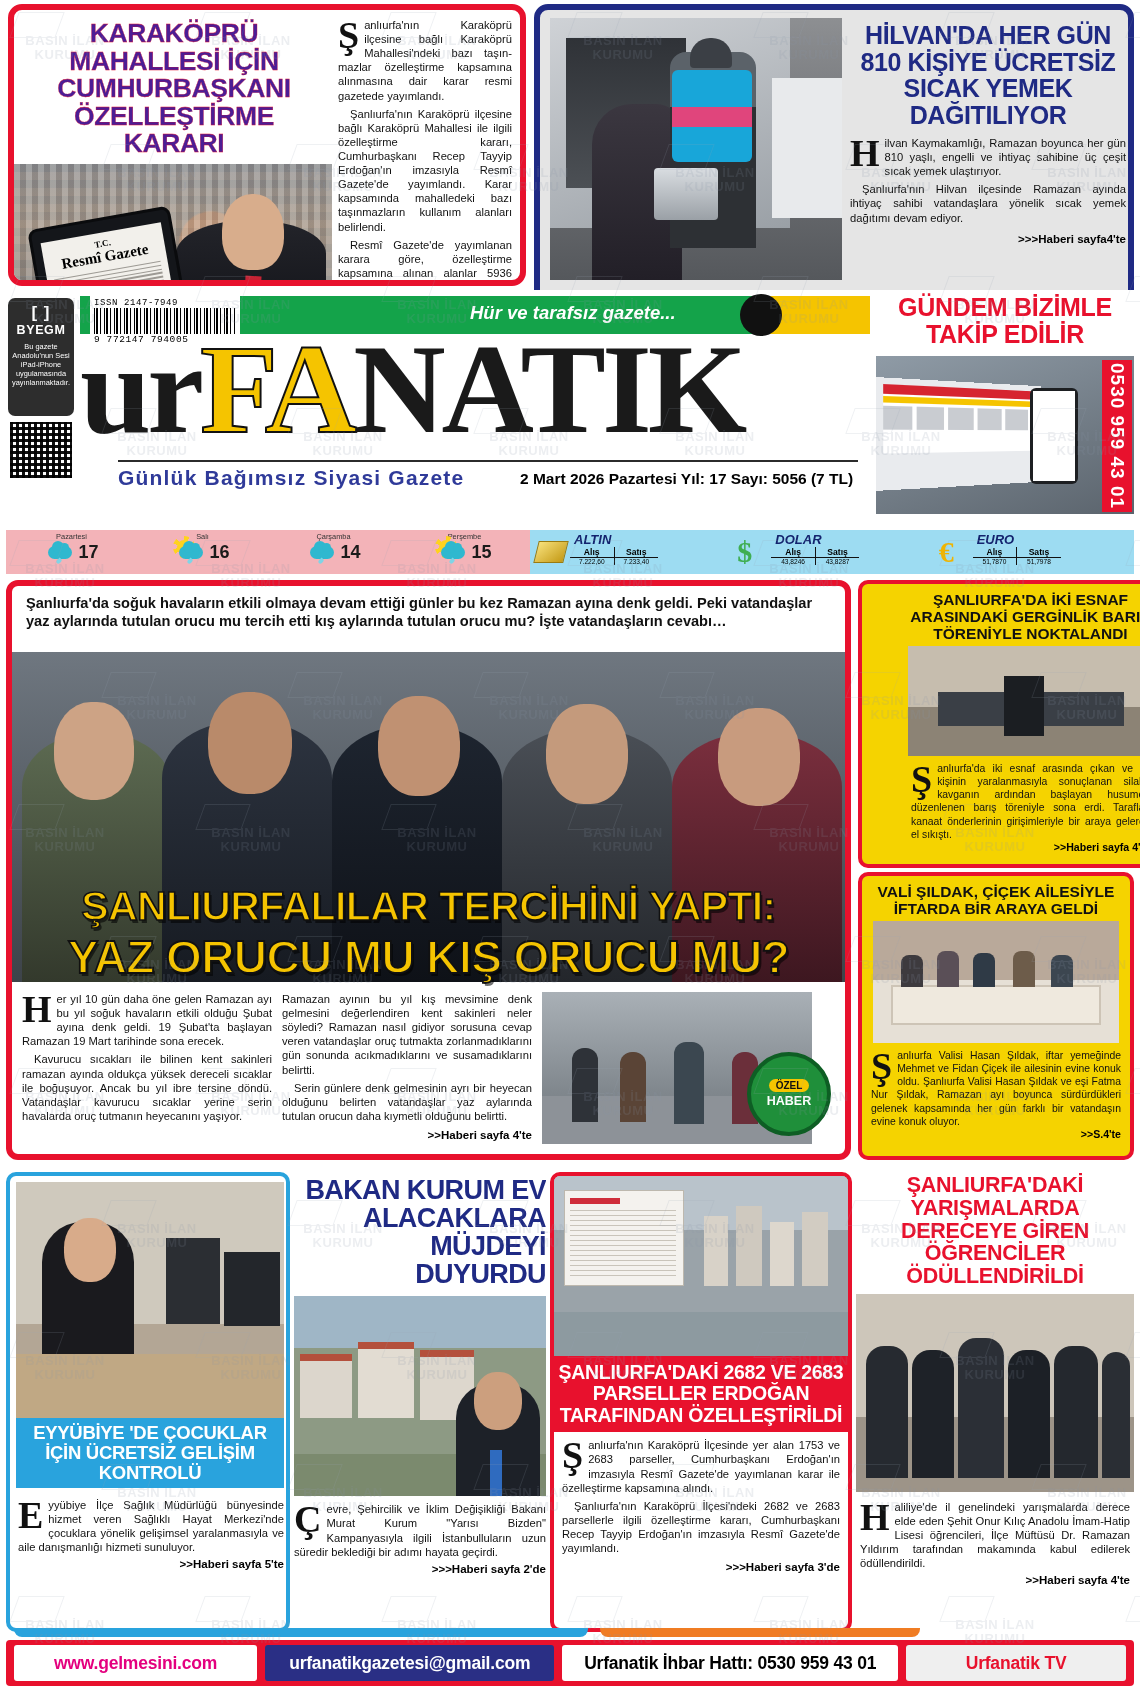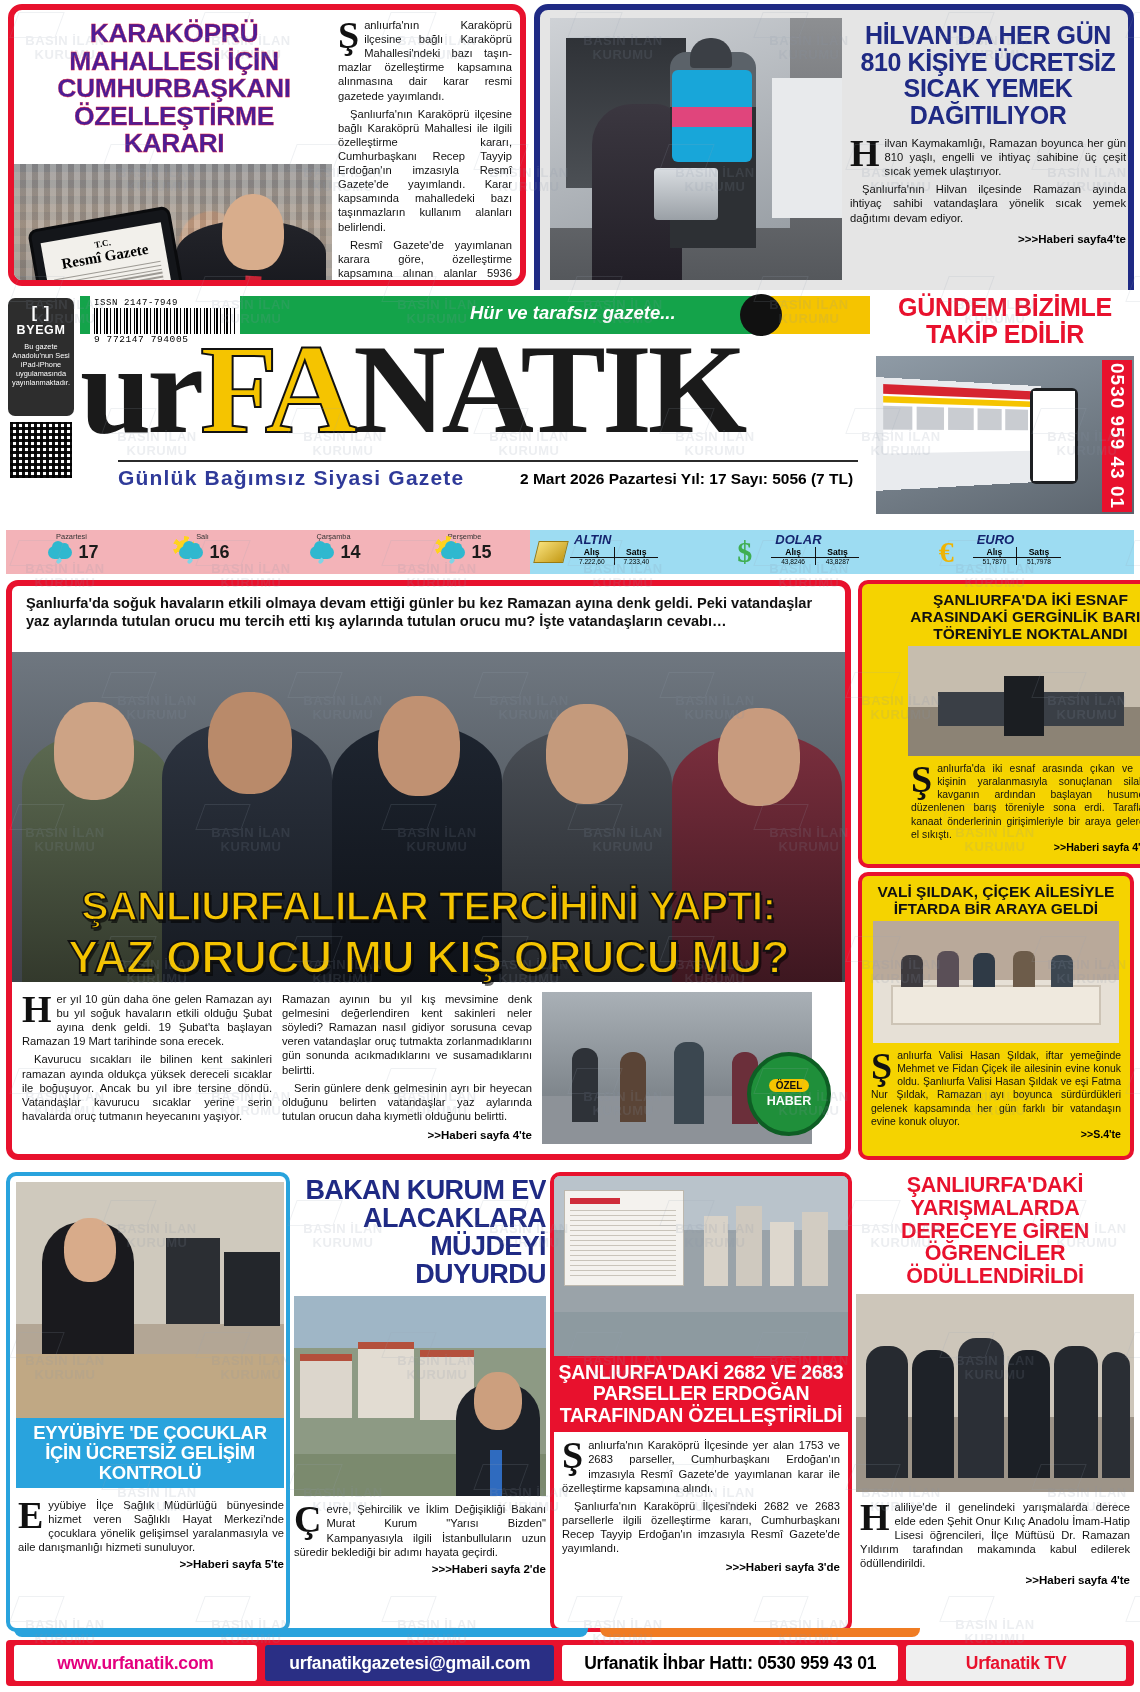--- a/index.html
+++ b/index.html
@@ -642,21 +642,21 @@
     <div class="txt">
       <p class="body-txt dropcap">Haliliye'de il genelindeki yarışmalarda derece elde eden Şehit Onur Kılıç Anadolu İmam-Hatip Lisesi öğrencileri, İlçe Müftüsü Dr. Ramazan Yıldırım tarafından makamında kabul edilerek ödüllendirildi.</p>
       <div style="text-align:right;"><span class="ref">&gt;&gt;Haberi sayfa 4'te</span></div>
     </div>
   </div>
 
   <div class="barblue"></div>
   <div class="barorange"></div>
 
   <div class="footer">
-    <div class="cell f1">www.urfanatik.com</div>
+    <div class="cell f1">www.gelmesini.com</div>
     <div class="cell f2">urfanatikgazetesi@gmail.com</div>
     <div class="cell f3">Urfanatik İhbar Hattı: 0530 959 43 01</div>
     <div class="cell f4">Urfanatik TV</div>
   </div>
 
   <div class="wm" id="wm">
       <i style="left:14px;top:12px"></i>
       <span style="left:10px;top:34px;width:110px">BASIN İLAN<br>KURUMU</span>
       <i style="left:200px;top:12px"></i>
       <span style="left:196px;top:34px;width:110px">BASIN İLAN<br>KURUMU</span>

